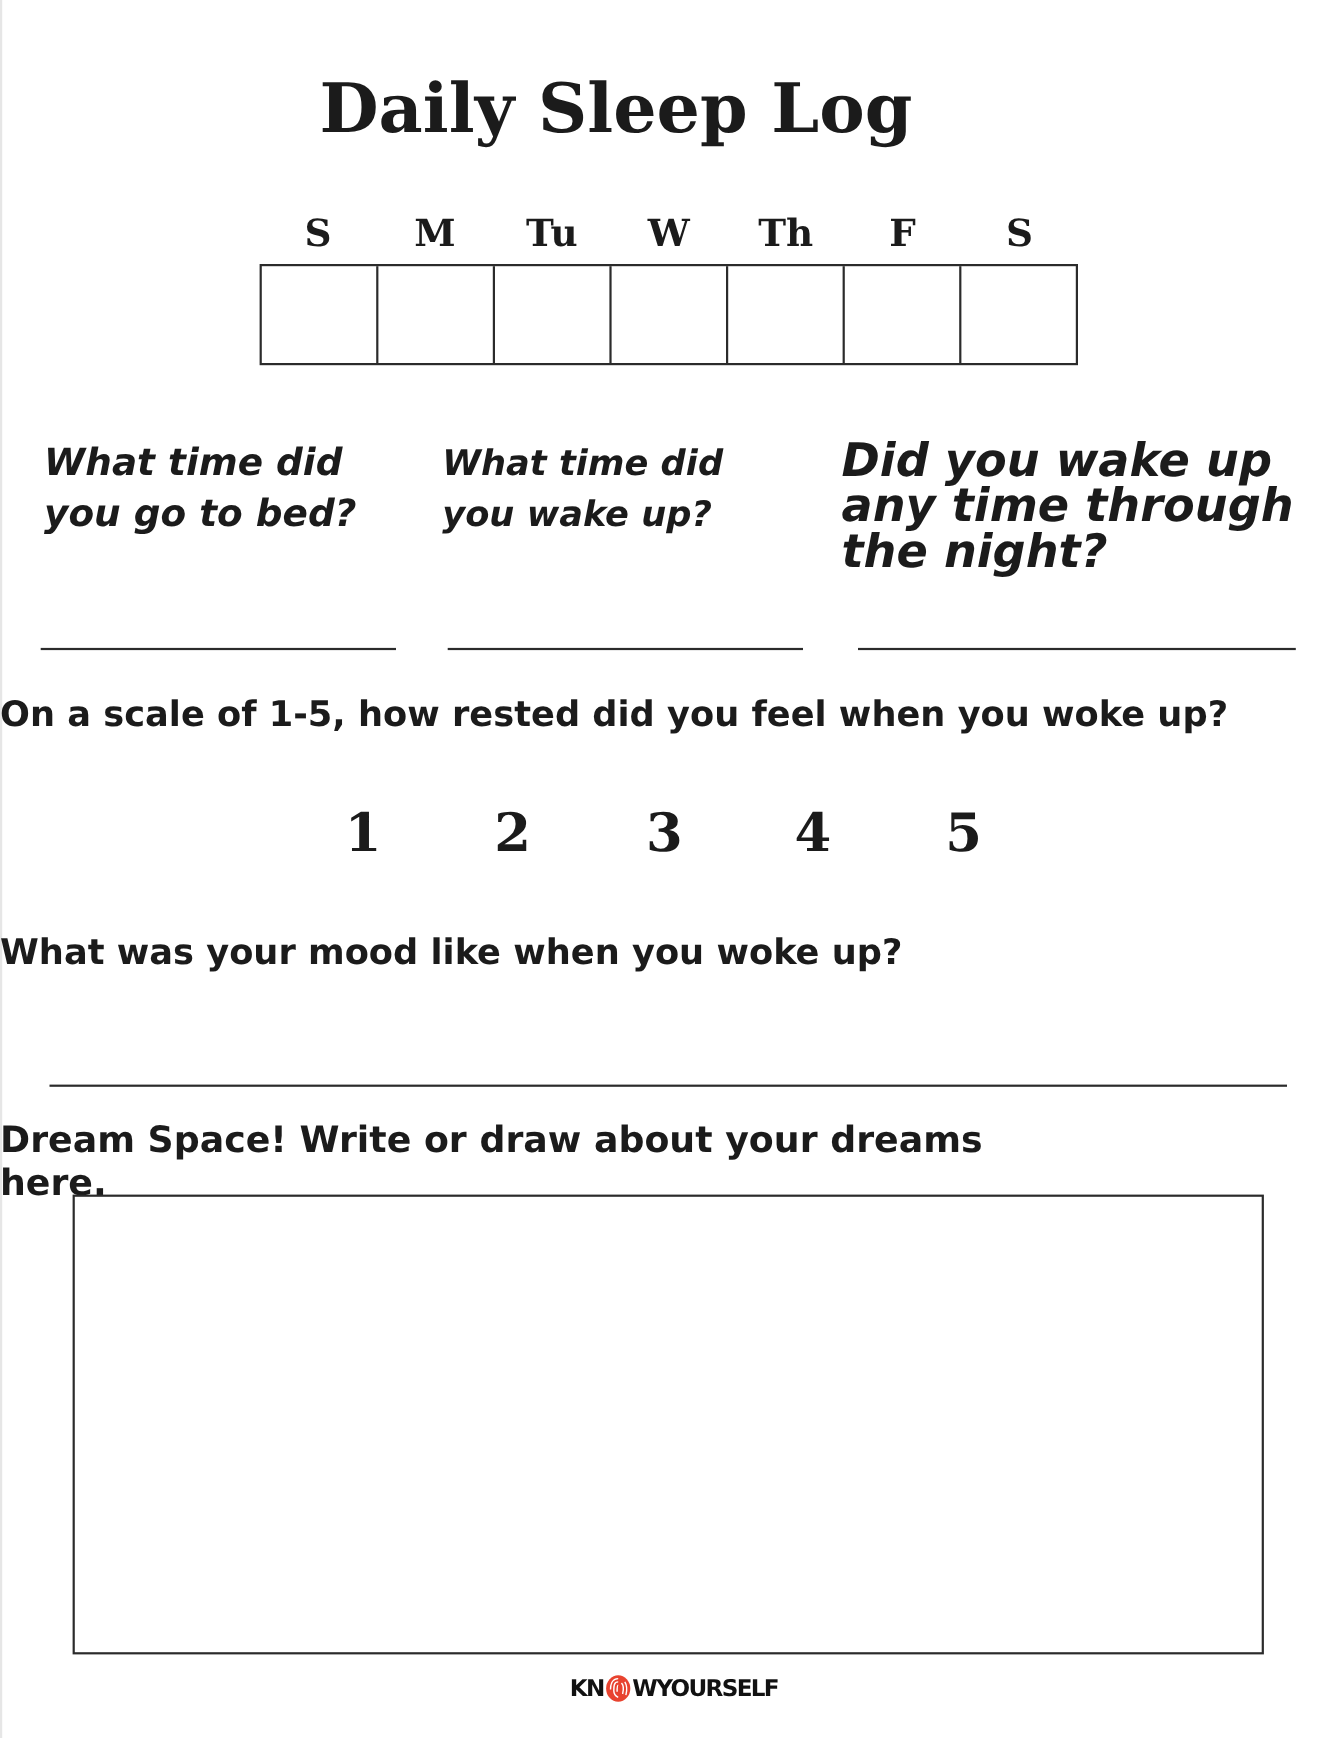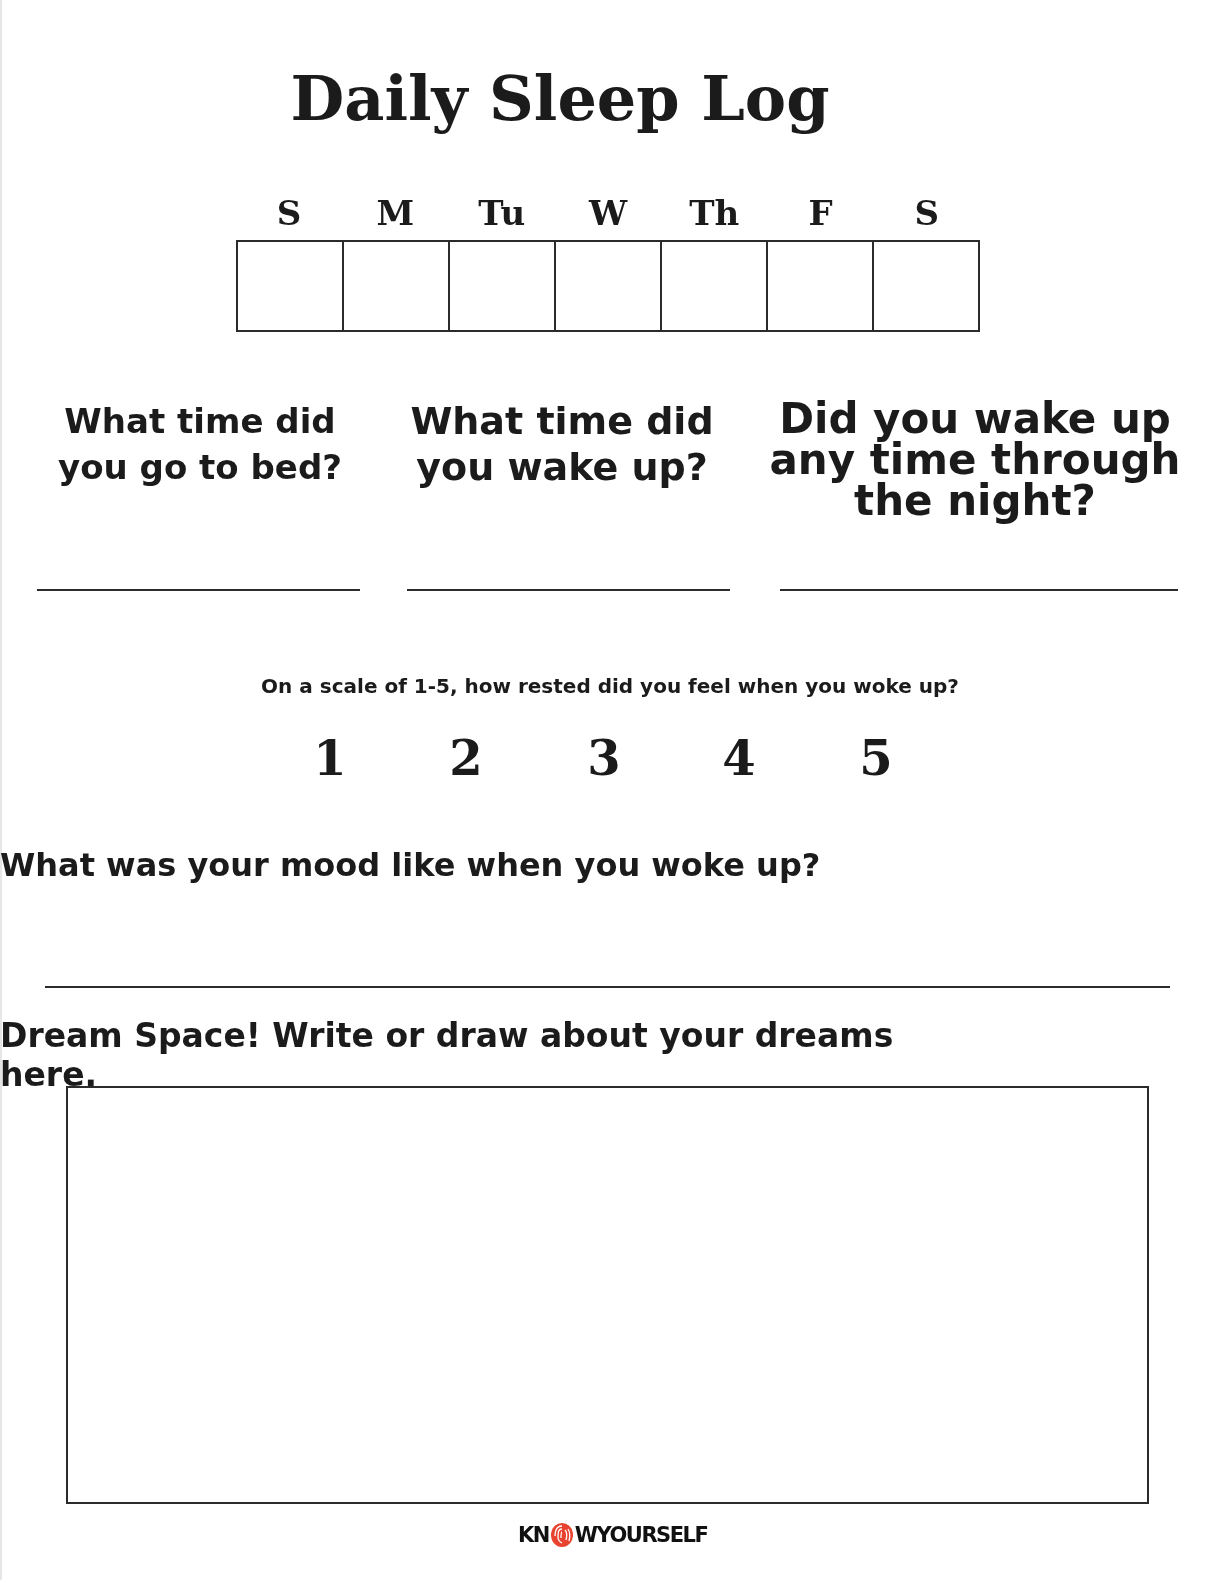--- a/index.html
+++ b/index.html
@@ -16,29 +16,29 @@
   .days { position: absolute; left: 236px; top: 190px; width: 744px; height: 146px; }
   .day-labels { display: flex; height: 46px; }
   .day-label {
     width: 106.3px; text-align: center;
     font-family: "DejaVu Serif", serif; font-weight: bold; font-size: 34px; line-height: 46px;
   }
   .day-boxes { display: flex; border: 2px solid #2b2b2b; height: 92px; box-sizing: border-box; margin-top: 4px; }
   .day-box { flex: 1; border-right: 2px solid #2b2b2b; }
   .day-box:last-child { border-right: none; }
   .q {
-    position: absolute; text-align: center;
-    font-family: "DejaVu Sans", sans-serif; font-weight: bold; color: #1b1b1b;
+    position: absolute; text-align: left;
+    font-family: "DejaVu Sans", sans-serif; font-weight: bold; color: #1b1b1b; font-style: italic;
   }
   .q1 { left: 40px; width: 320px; top: 398px; font-size: 34px; line-height: 46px; }
-  .q2 { left: 402px; width: 320px; top: 398px; font-size: 38px; line-height: 46px; }
+  .q2 { left: 402px; width: 320px; top: 398px; font-size: 32px; line-height: 46px; }
   .q3 { left: 765px; width: 420px; top: 398px; font-size: 42px; line-height: 41px; }
   .line { position: absolute; height: 2px; background: #2b2b2b; }
-  .scale-q { position: absolute; left: 0; width: 1220px; top: 630px; text-align: center;
-    font-family: "DejaVu Sans", sans-serif; font-weight: bold; font-size: 20px; margin-top: 44px; }
+  .scale-q { position: absolute; left: 0; width: 1220px; top: 630px; 
+    font-family: "DejaVu Sans", sans-serif; font-weight: bold; font-size: 32px; }
   .scale { position: absolute; top: 728px; left: 0; width: 1220px; }
   .scale-num {
     position: absolute; font-family: "DejaVu Serif", serif; font-weight: bold; font-size: 48px;
     width: 60px; text-align: center; line-height: 60px;
   }
   .mood-q { position: absolute; left: 0; width: 1220px; top: 846px; text-align: left;
     font-family: "DejaVu Sans", sans-serif; font-weight: bold; font-size: 32px; }
   .dream-q { position: absolute; left: 0; width: 980px; top: 1016px; text-align: left;
     font-family: "DejaVu Sans", sans-serif; font-weight: bold; font-size: 33px; }
   .dream-box { position: absolute; left: 66px; top: 1086px; width: 1083px; height: 418px;

